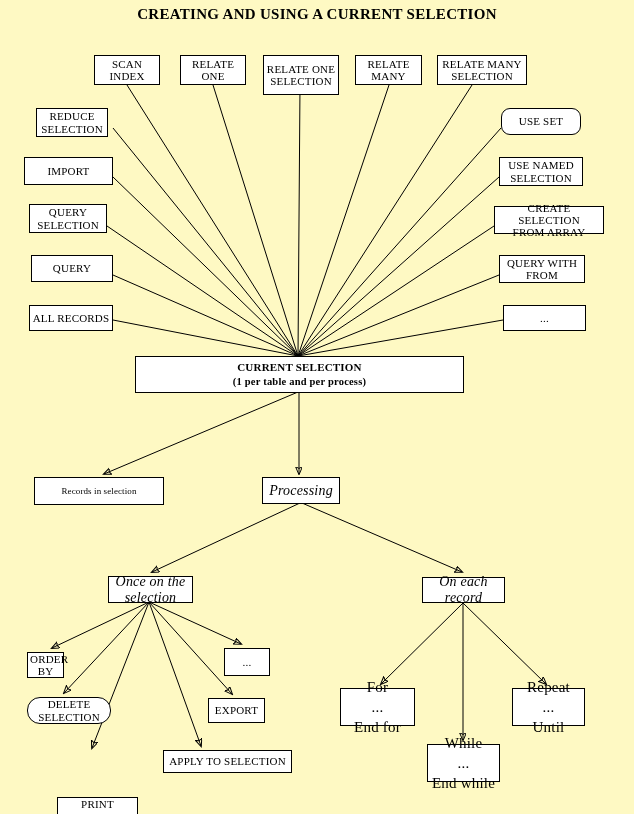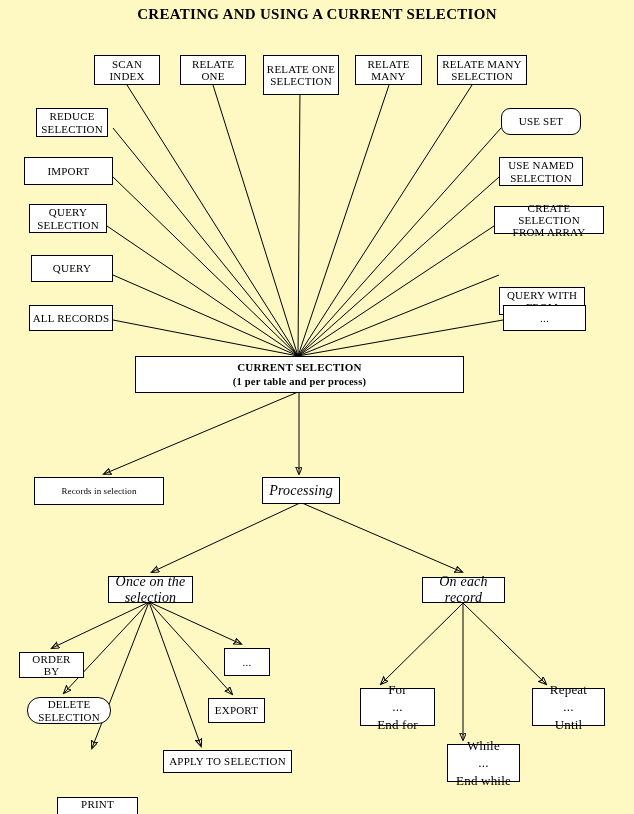--- a/index.html
+++ b/index.html
@@ -44,21 +44,21 @@
     padding: 0 2px;
   }
   .node .lbl { display: block; width: 100%; }
   .node.italic { font-style: italic; font-size: 14px; }
   .node.center-box {
     font-weight: bold;
     font-size: 11px;
     line-height: 1.25;
   }
   .node.center-box .l2 { font-size: 10.5px; }
-  .node.code { font-size: 13px; line-height: 1.35; margin-left: 20px; }
+  .node.code { font-size: 15px; line-height: 1.35; }
   .node.plain { font-size: 9px; letter-spacing: 0.1px; }
   svg#wires {
     position: absolute;
     left: 0; top: 0;
     width: 634px;
     height: 814px;
     z-index: 1;
   }
   svg#wires line, svg#wires path { stroke: #000000; stroke-width: 1; fill: none; }
 </style>
@@ -198,21 +198,21 @@
     </span>
   </div>
 
   <div class="node" style="left:494px; top:206px; width:110px; height:28px;">
     <span class="lbl">
       <span>CREATE SELECTION</span><br>
       <span>FROM  ARRAY</span>
     </span>
   </div>
 
-  <div class="node" style="left:499px; top:255px; width:86px; height:28px;margin-top:32px;">
+  <div class="node" style="left:499px; top:255px; width:86px; height:28px;">
     <span class="lbl">
       <span>QUERY WITH</span><br>
       <span>FROM</span>
     </span>
   </div>
 
   <div class="node" style="left:503px; top:305px; width:83px; height:26px;">
     <span class="lbl">...</span>
   </div>
 
@@ -235,21 +235,21 @@
     <span class="lbl">
       <span>Once on the</span><br>
       <span>selection</span>
     </span>
   </div>
 
   <div class="node italic" style="left:422px; top:577px; width:83px; height:26px;">
     <span class="lbl">On each record</span>
   </div>
 
-  <div class="node" style="left:19px; top:652px; width:65px; height:26px;">
+  <div class="node" style="left:27px; top:652px; width:37px; height:26px;">
     <span class="lbl">
       <span>ORDER</span><br>
       <span>BY</span>
     </span>
   </div>
 
   <div class="node" style="left:27px; top:697px; width:84px; height:27px;border-radius:13px;">
     <span class="lbl">
       <span>DELETE</span><br>
       <span>SELECTION</span>

